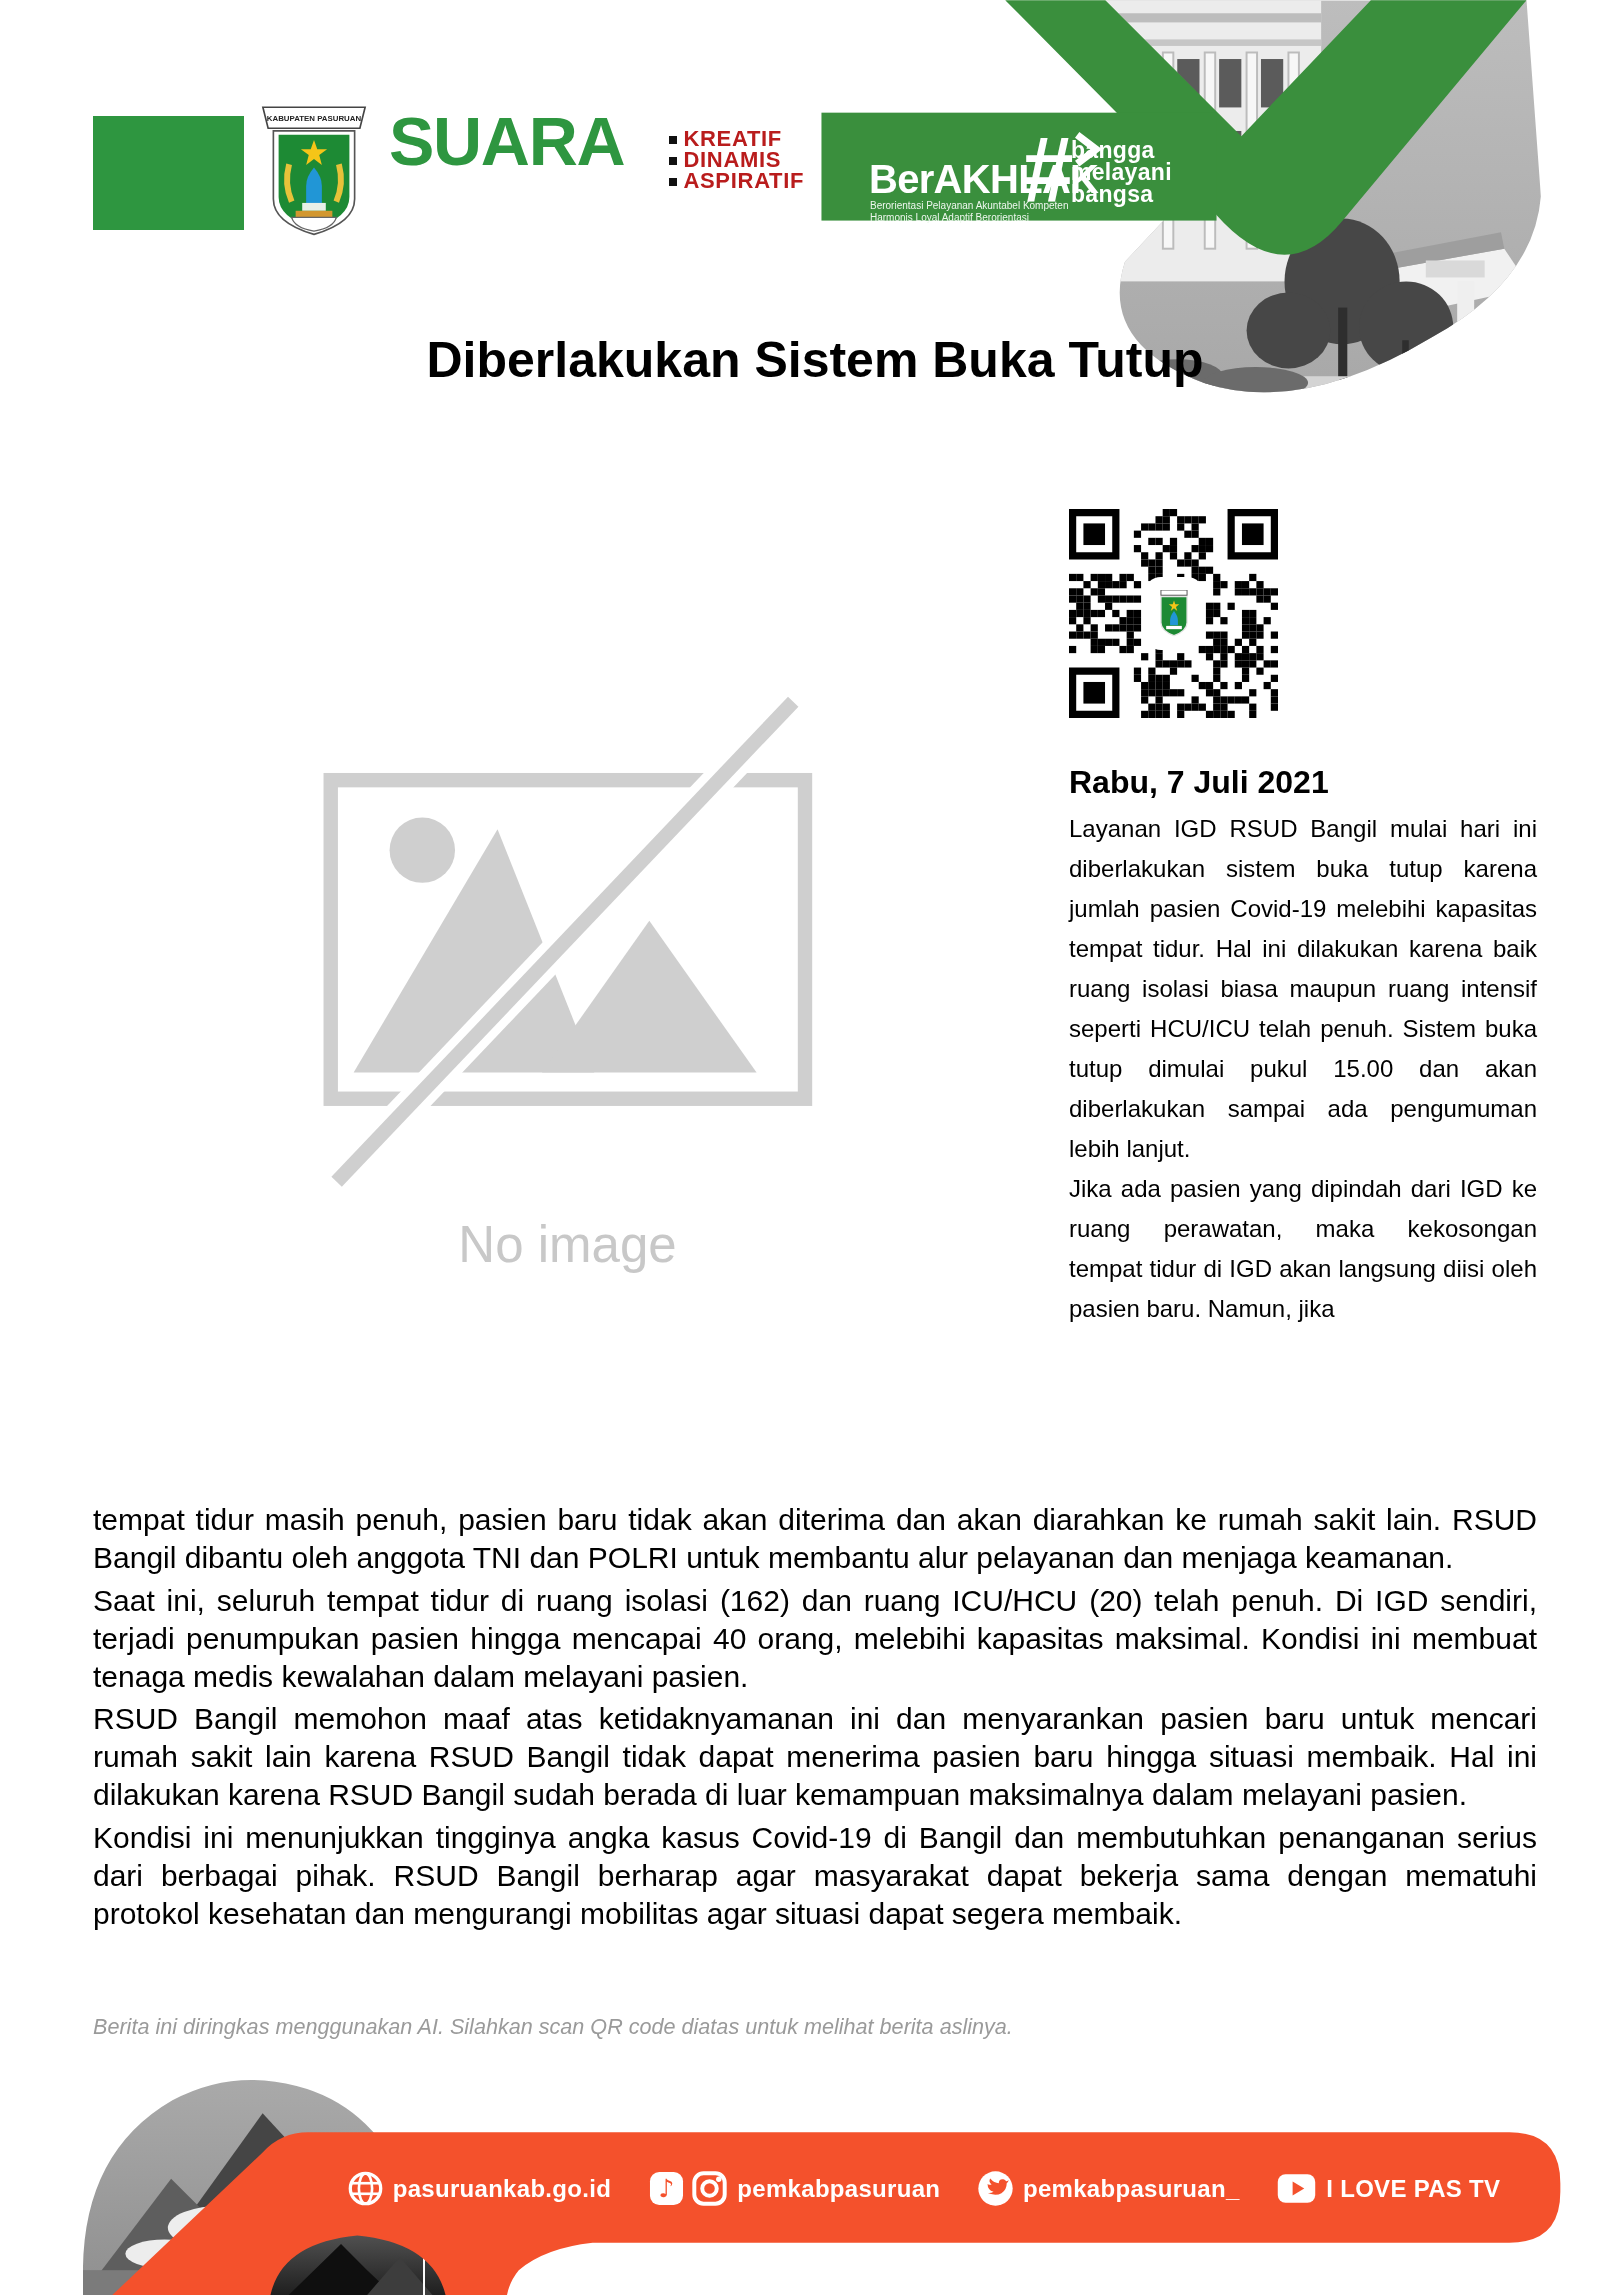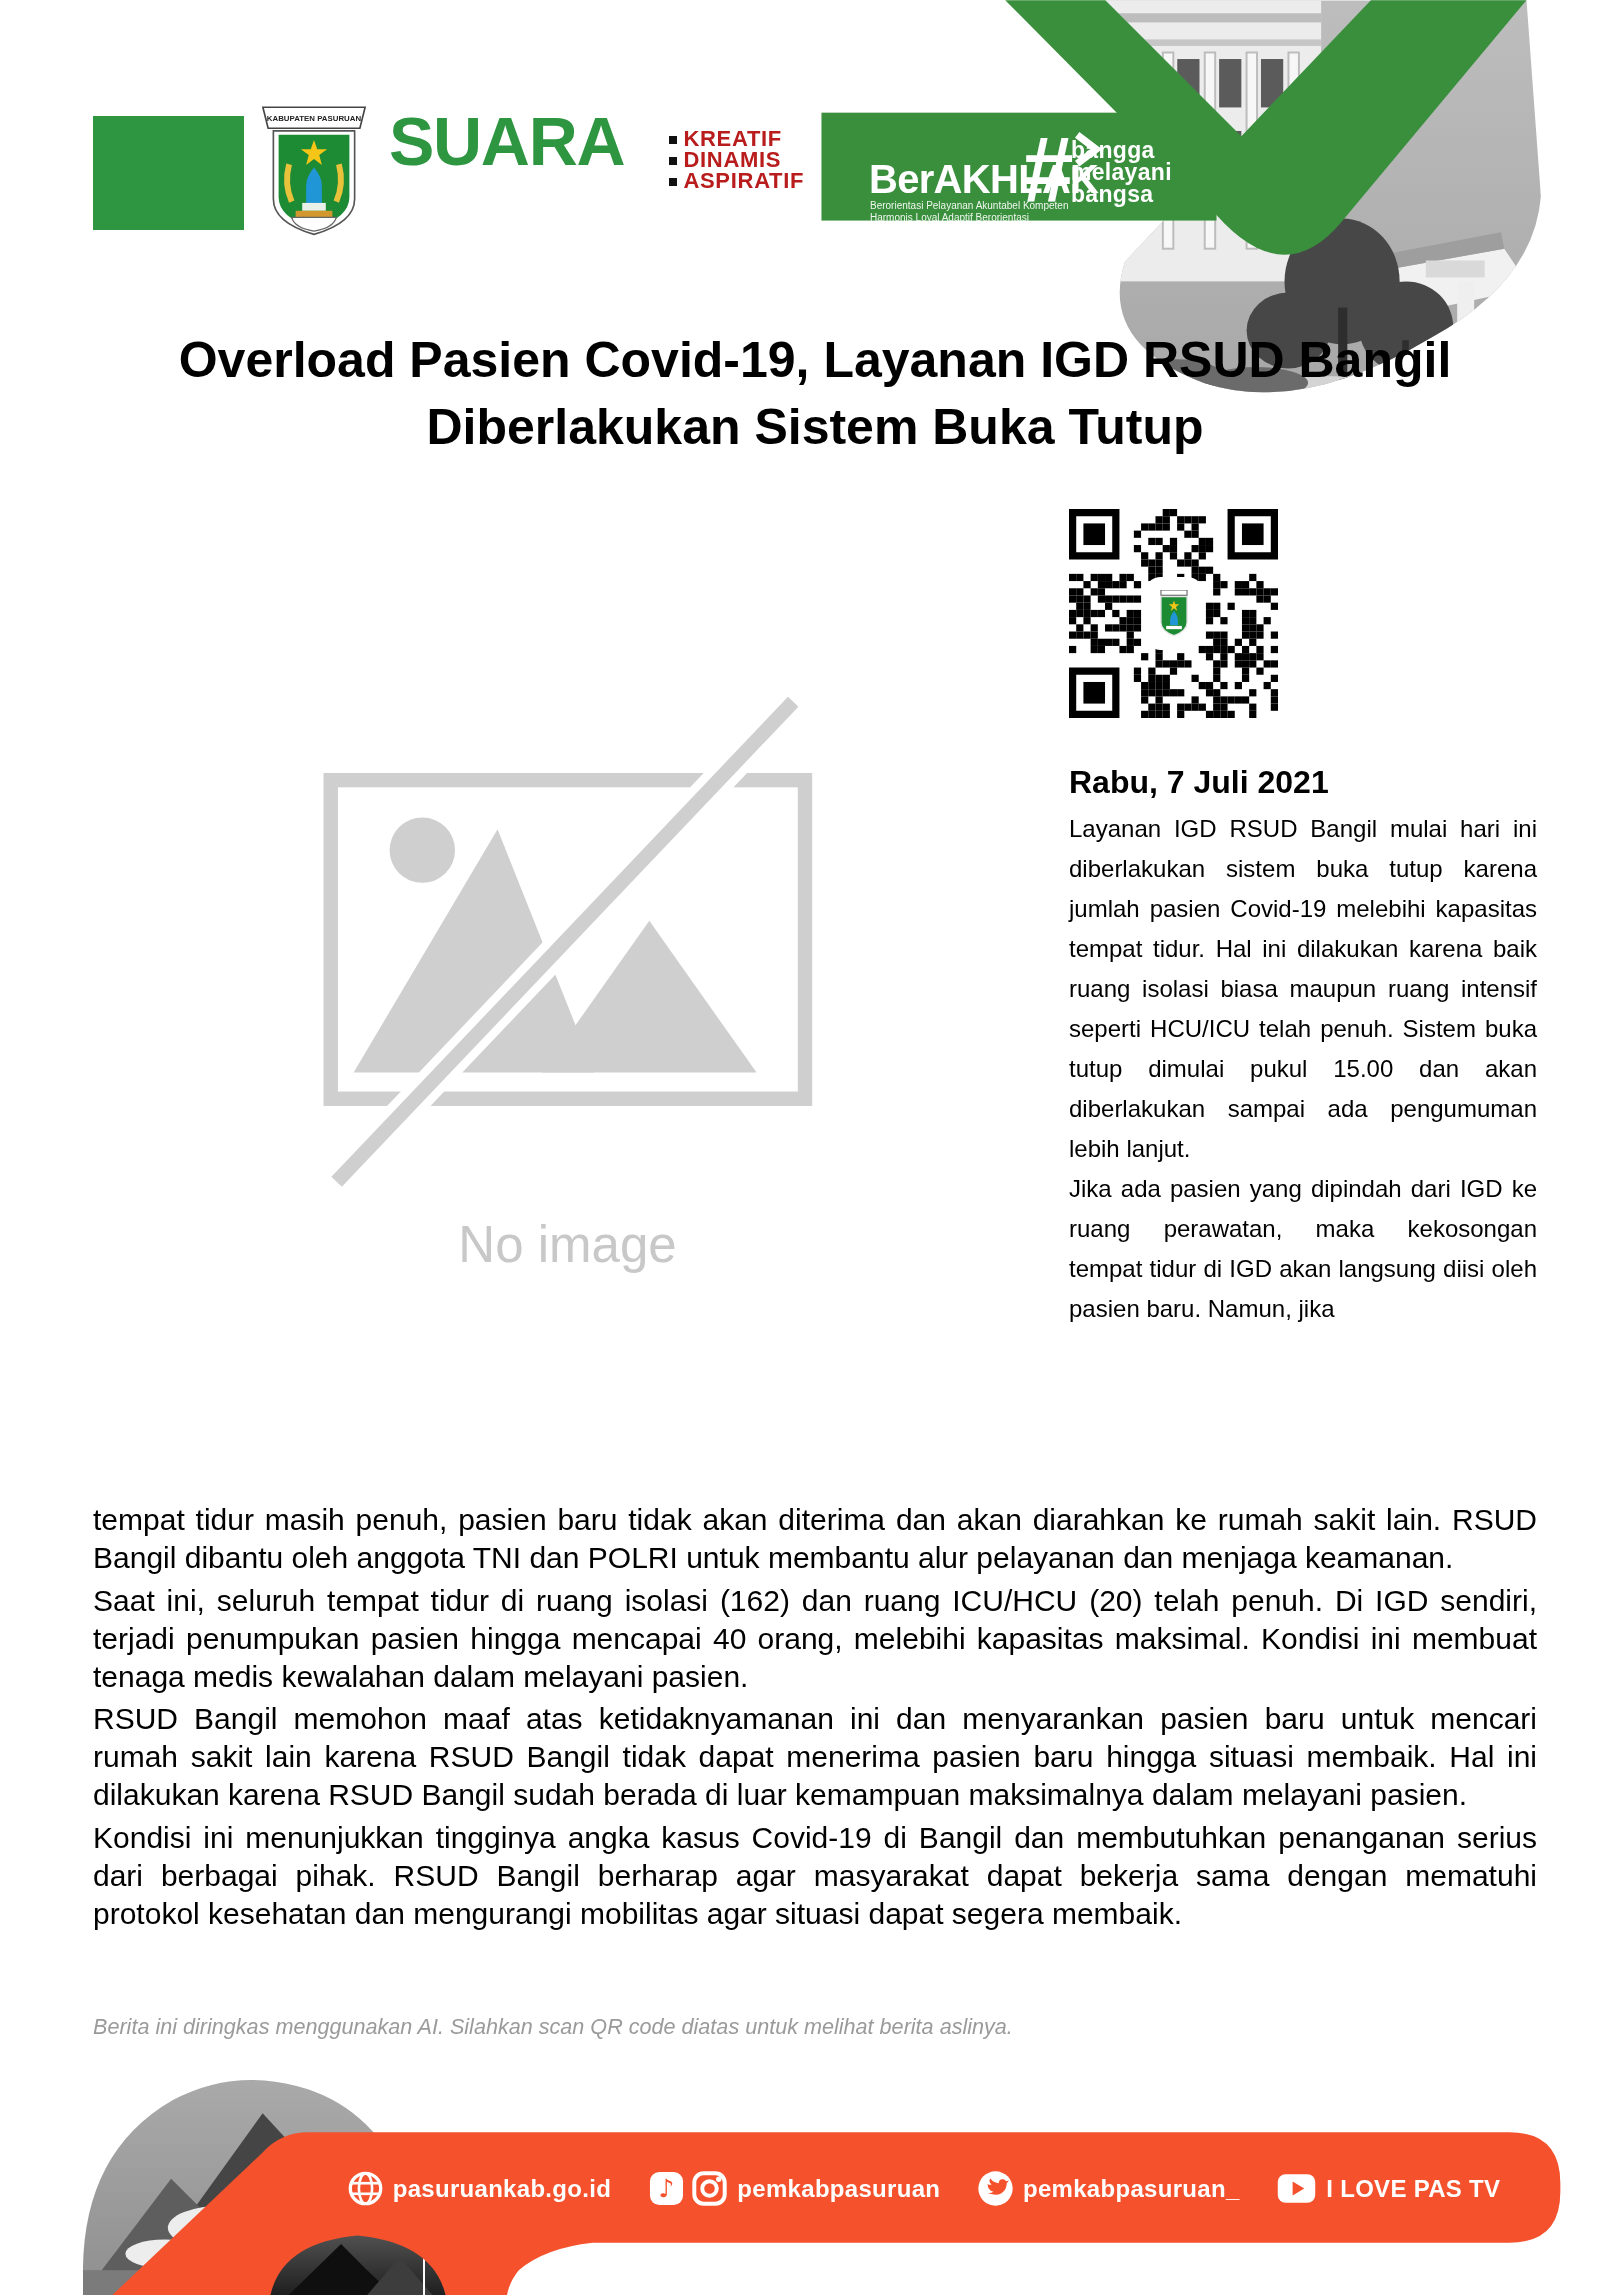--- a/index.html
+++ b/index.html
@@ -146,21 +146,20 @@
     <div class="abs hashtag">#</div>
     <div class="abs campaign-words">
       <div>bangga</div>
       <div>melayani</div>
       <div>bangsa</div>
     </div>
   </header>
 
   <main>
     <h1 class="abs title" style="margin:0;">
-      <span>Overload Pasien Covid-19, Layanan IGD RSUD Bangil</span>
       <span>Diberlakukan Sistem Buka Tutup</span>
     </h1>
 
     <div class="abs qr">
       <svg width="209" height="209" viewBox="0 0 319 319">
         <rect width="319" height="319" fill="#ffffff"></rect>
         <g id="qr-modules" fill="#000">
             <rect x="143" y="0" width="11" height="11"></rect>
             <rect x="154" y="0" width="11" height="11"></rect>
             <rect x="132" y="11" width="11" height="11"></rect>

